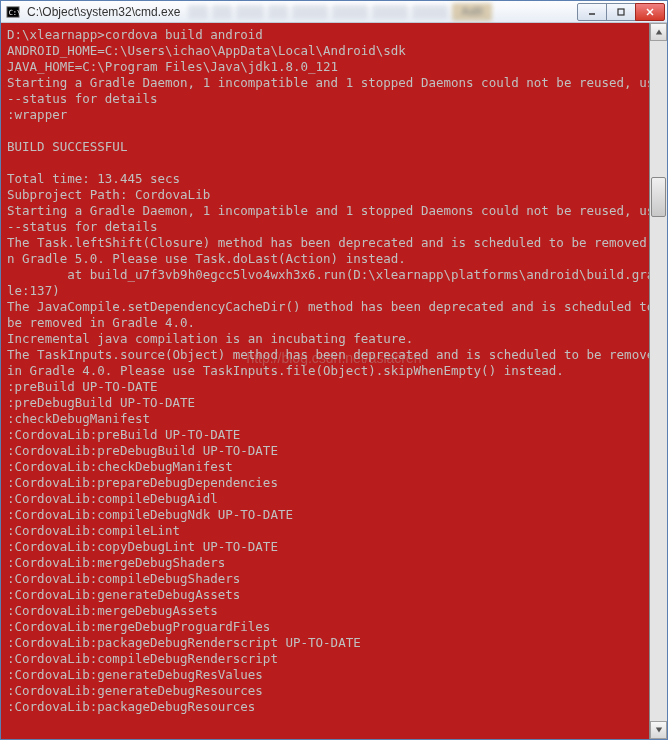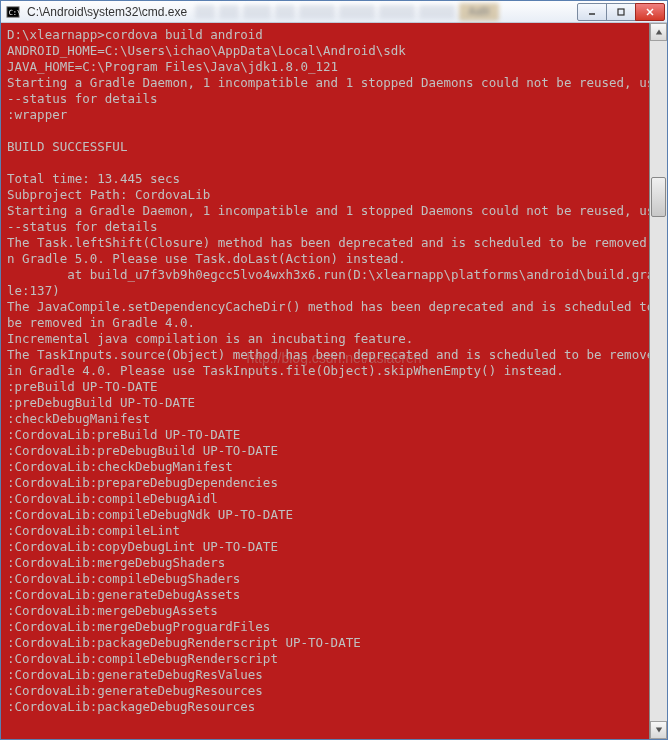--- a/index.html
+++ b/index.html
@@ -151,21 +151,21 @@
 <body>
 
 <div class="window">
   <div class="title-bar">
     <span class="title-bar-icon">
       <svg viewBox="0 0 16 16">
           <rect x="1" y="2" width="14" height="12" fill="#000" stroke="#888" stroke-width="1"></rect>
           <text x="3" y="11" font-size="8" fill="#fff" font-family="monospace">C:\</text>
         </svg>
     </span>
-    <span class="title-text">C:\Android\system32\cmd.exe</span>
+    <span class="title-text">C:\Object\system32\cmd.exe</span>
     <div class="blurred-ribbon">
       <div class="blur-chip w20"></div>
       <div class="blur-chip w20"></div>
       <div class="blur-chip w28"></div>
       <div class="blur-chip w20"></div>
       <div class="blur-chip w36"></div>
       <div class="blur-chip w36"></div>
       <div class="blur-chip w36"></div>
       <div class="blur-chip w36"></div>
       <div class="blur-chip big">AaBl</div>

